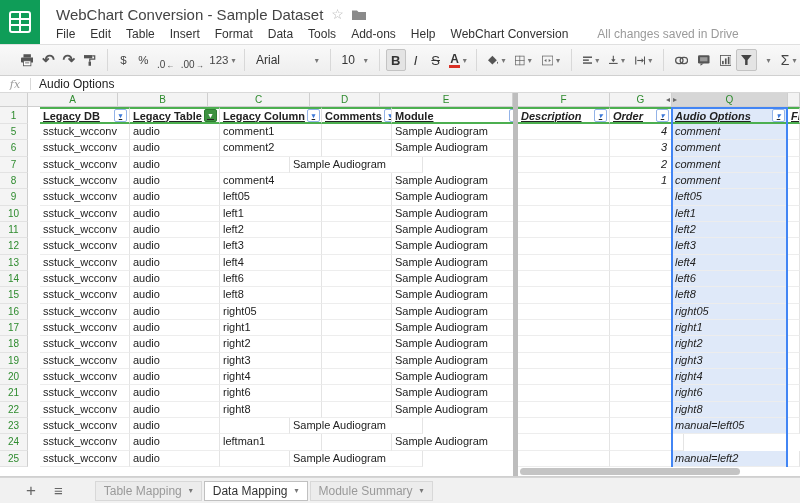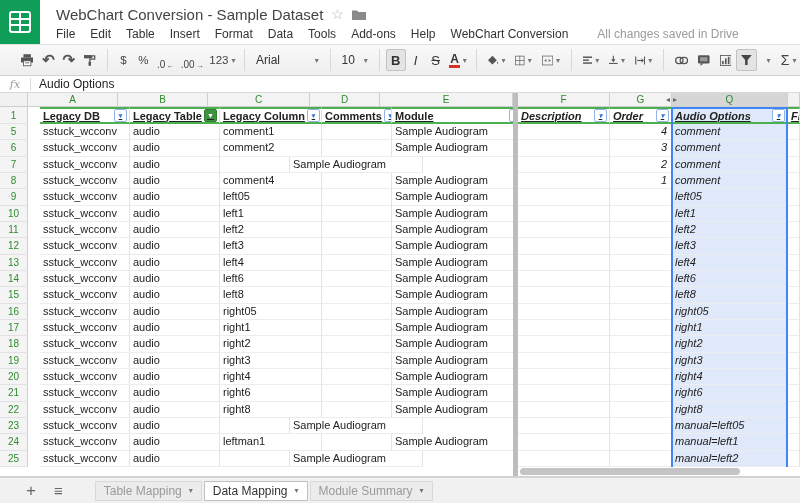--- a/index.html
+++ b/index.html
@@ -612,21 +612,20 @@
         </div>
         <div class="drow">
           <div class="dcell" style="width: 92px; height: 16.333px;"></div>
           <div class="dcell num" style="width: 62px; height: 16.333px;"></div>
           <div class="dcell selcol" style="width: 116px; height: 16.333px;">manual=left05</div>
           <div class="dcell" style="width: 12px; height: 16.333px;"></div>
         </div>
         <div class="drow">
           <div class="dcell" style="width: 92px; height: 16.333px;"></div>
           <div class="dcell num" style="width: 62px; height: 16.333px;"></div>
-          <div class="dcell selcol" style="width: 116px; height: 16.333px;">manual=left1</div>
           <div class="dcell" style="width: 12px; height: 16.333px;"></div>
         </div>
         <div class="drow">
           <div class="dcell" style="width: 92px; height: 16.333px;"></div>
           <div class="dcell num" style="width: 62px; height: 16.333px;"></div>
           <div class="dcell selcol" style="width: 116px; height: 16.333px;">manual=left2</div>
           <div class="dcell" style="width: 12px; height: 16.333px;"></div>
         </div>
       </div>
     <div class="freeze-div"></div>

